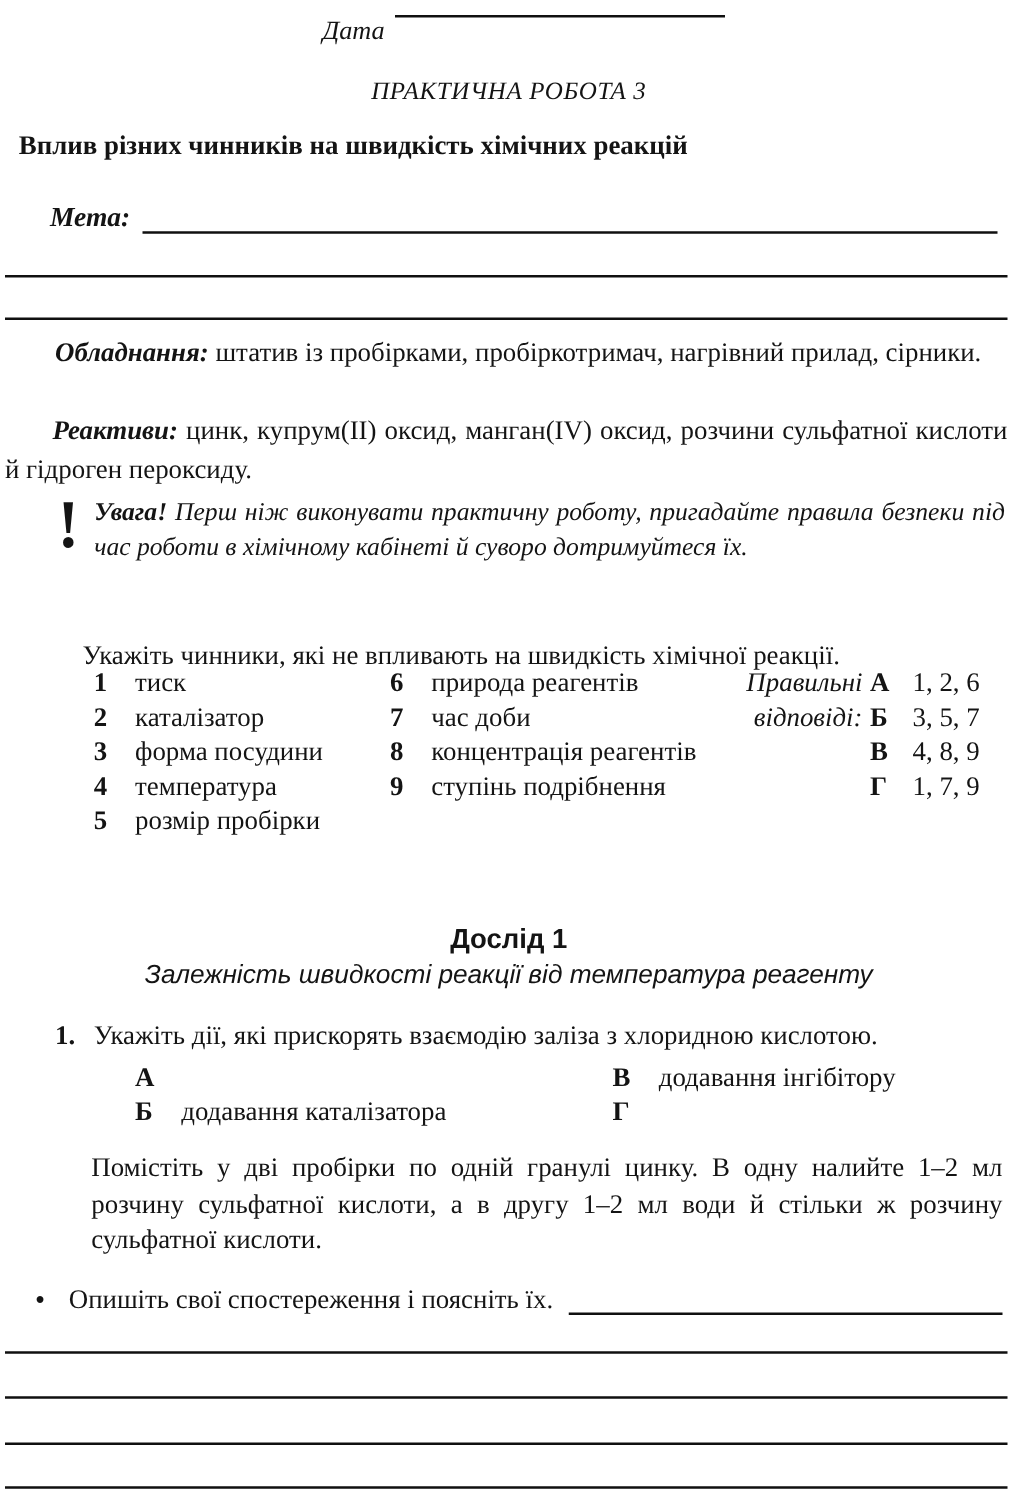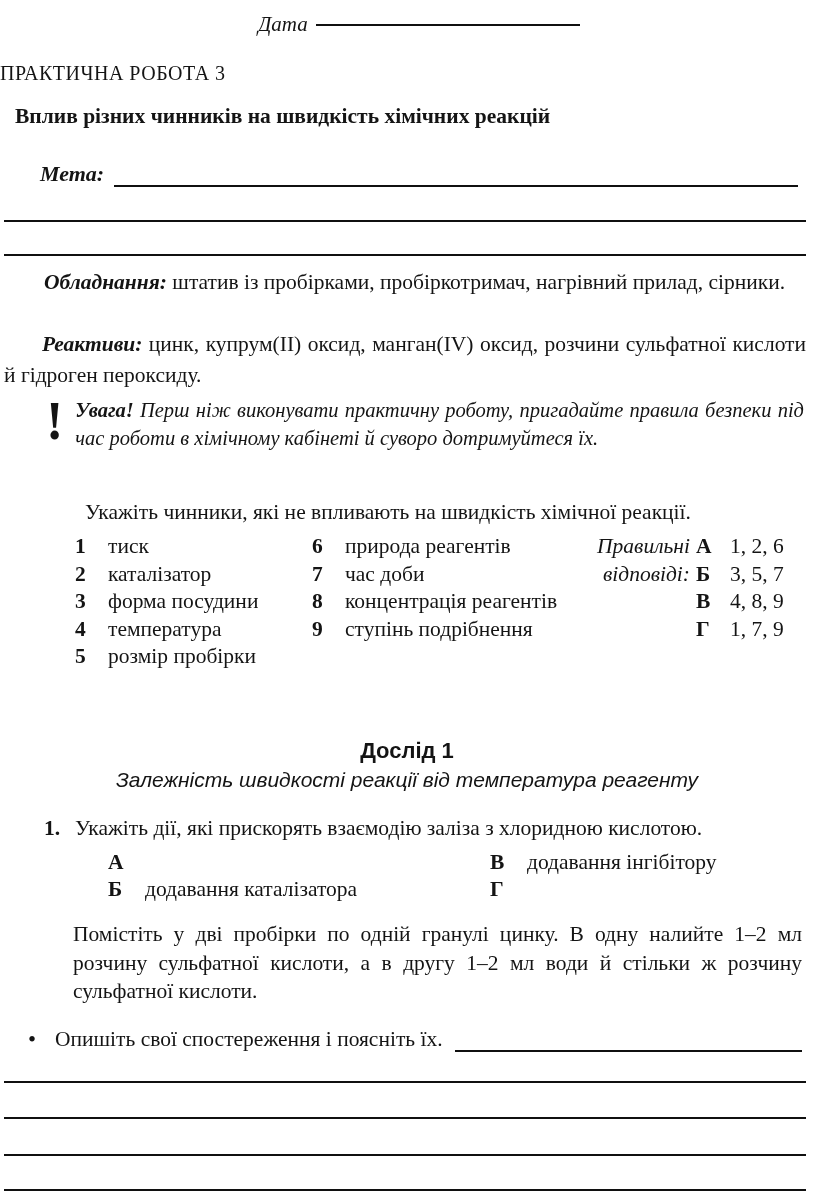--- a/index.html
+++ b/index.html
@@ -7,45 +7,45 @@
     width:814px; height:1200px; position:relative;
     background:#ffffff; color:#141414;
     font-family:"Liberation Serif", serif;
     font-size:21.5px;
     overflow:hidden;
   }
   .abs { position:absolute; }
   .rule { position:absolute; left:4px; right:8px; border-top:2px solid #101010; }
   .uline { border-bottom:2px solid #101010; }
 
-  .date-row { top:12px; left:258px; display:flex; align-items:center;
+  .date-row { top:12px; left:258px; display:flex; align-items:flex-start;
               font-style:italic; font-size:21px; }
   .date-row .uline { width:264px; margin-left:8px; }
 
-  .work-title { top:62px; left:0; width:100%; 
-                font-size:20px; letter-spacing:.5px; }
+  .work-title { top:62px; left:0; width:100%; text-align:center;
+                font-style:italic; font-size:20px; letter-spacing:.5px; }
   .main-title { top:104px; left:15px; width:100%; text-align:left;
                 font-weight:bold; font-size:21.5px; }
 
   .meta-row { top:161px; left:40px; right:16px; display:flex; align-items:flex-end; }
   .meta-label { font-weight:bold; font-style:italic; font-size:22px; margin-right:10px; }
   .meta-row .uline { flex:1; }
 
   .para { text-align:justify; line-height:30.5px; }
   .para .plabel { font-weight:bold; font-style:italic; }
   .equipment { top:267px; left:4px; right:8px; text-indent:40px; }
   .reagents  { top:329px; left:4px; right:8px; text-indent:38px; }
 
   .warning { top:397px; left:46px; right:10px; display:flex; }
   .warn-icon { font-weight:900; font-size:52px; line-height:48px; margin-right:12px;
                transform:scaleY(1.05); }
   .warn-text { font-style:italic; font-size:20.5px; line-height:27.5px; text-align:justify; }
   .warn-text .wlabel { font-weight:bold; }
 
-  .factors-intro { top:500px; left:66px; right:10px;margin-left:19px; }
+  .factors-intro { top:512px; left:66px; right:10px; }
 
   .factors { top:533px; left:75px; right:8px; display:flex; }
   .fcol1 { width:237px; }
   .fcol2 { width:278px; }
   .frow { display:flex; line-height:27.5px; }
   .fnum { font-weight:bold; width:33px; flex:none; }
   .answers { display:flex; }
   .ans-label { width:100px; flex:none; text-align:right; font-style:italic;
                line-height:27.5px; margin-right:6px; }
   .arow { display:flex; line-height:27.5px; }

